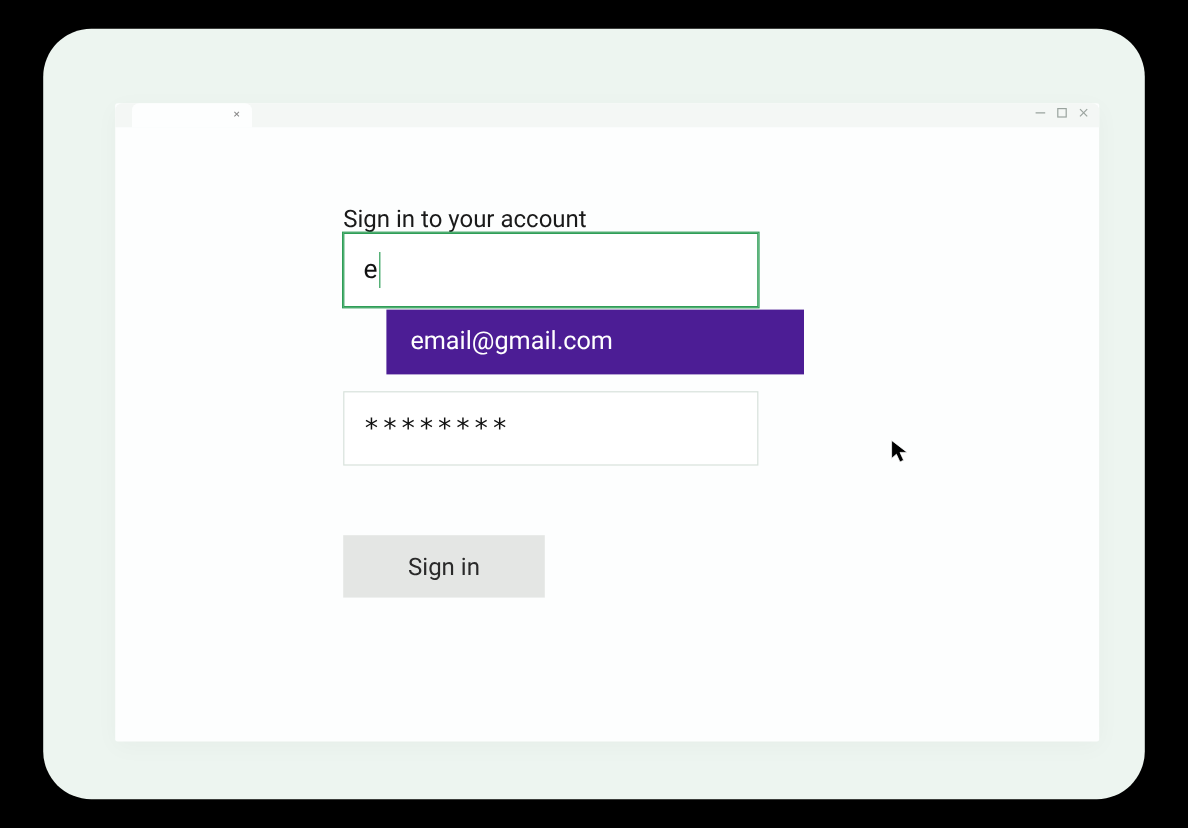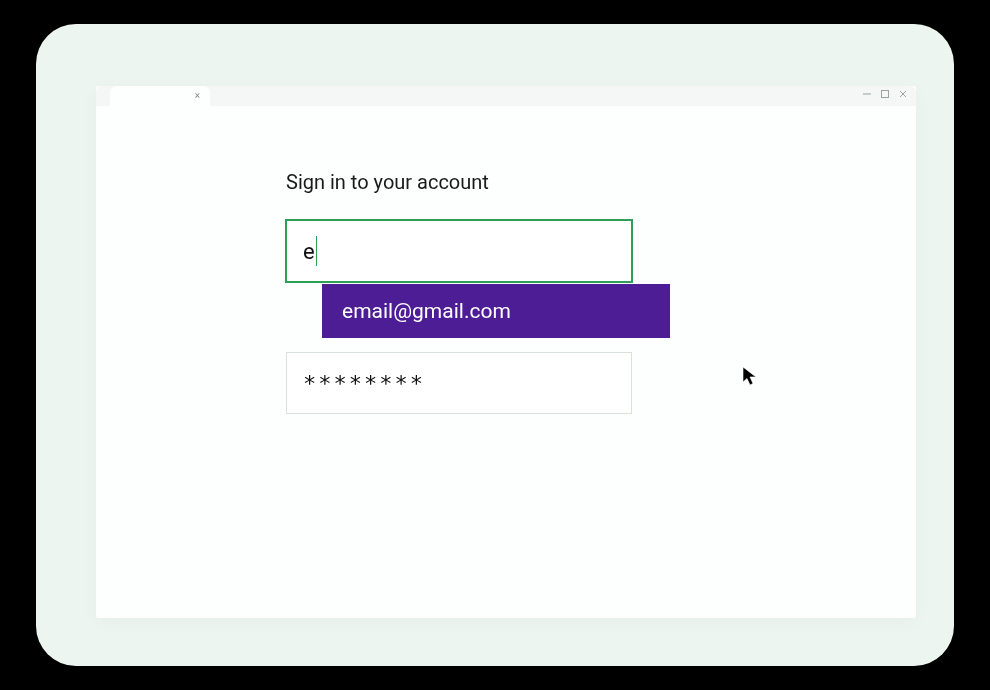--- a/index.html
+++ b/index.html
@@ -70,21 +70,20 @@
     .win-btn { font-size: 11px; line-height: 1; cursor: pointer; }
     .win-btn svg { display: block; }
     .content {
       padding: 64px 0 0 190px;
       position: relative;
     }
     .heading {
       font-size: 20px;
       color: #1a1a1a;
       font-weight: 400;
-      margin-bottom: 26px;
     }
     .field-wrap {
       position: relative;
       width: 346px;
       margin-bottom: 18px;
     }
     .field {
       width: 346px;
       height: 62px;
       border: 1px solid #d7e2db;
@@ -183,20 +182,21 @@
       <div class="field-wrap">
         <input class="field email" type="text" value="e" style="">
         <div class="caret"></div>
         <div class="suggestion">email@gmail.com</div>
       </div>
 
       <div class="field-wrap password-row">
         <input class="field pwd" type="text" value="********" style="">
       </div>
 
+      <button class="signin-btn">Sign in</button>
     </div>
 
     <div class="cursor">
       <svg width="18" height="22" viewBox="0 0 18 22">
         <path d="M1 1 L1 16 L5 12.5 L8 19 L11 17.5 L8 11 L14 11 Z" fill="#000" stroke="#fff" stroke-width="0.6"></path>
       </svg>
     </div>
 
   </div>
 </div>

